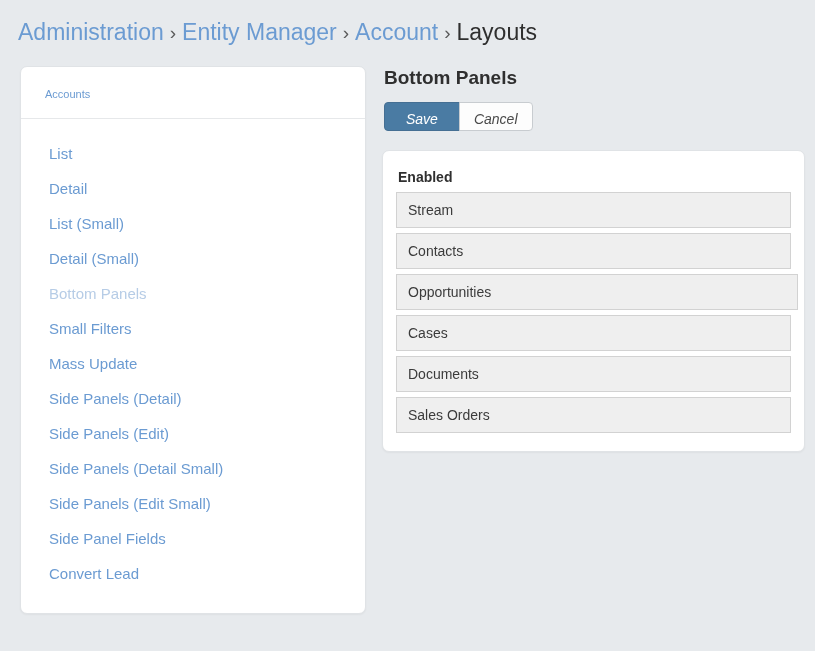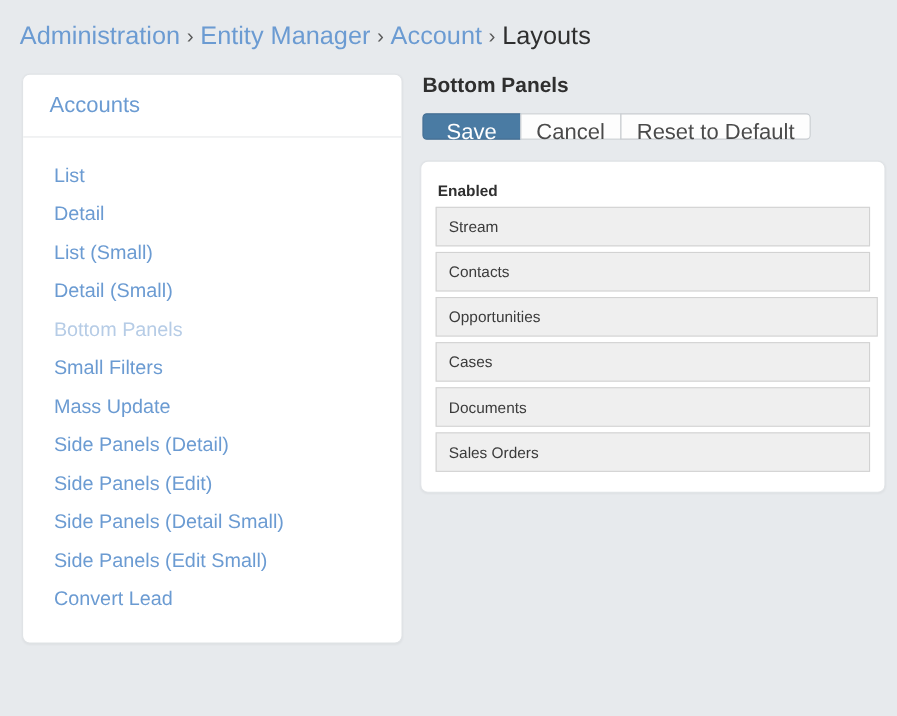--- a/index.html
+++ b/index.html
@@ -55,30 +55,30 @@
     border-radius: 7px;
     box-shadow: 0 1px 2px rgba(0,0,0,0.045);
     overflow: hidden;
   }
   .sidebar-header {
     padding: 17px 0 16px 24px;
     border-bottom: 1px solid #e6e8ea;
   }
   .sidebar-header-link {
     color: #6b9bd2;
-    font-size: 20px;
+    font-size: 11px;
     text-decoration: none;
     cursor: pointer;
   }
   .sidebar-list {
     padding: 17px 0 22px 0;
   }
   .sidebar-item {
     padding: 8px 0 8px 28px;
-    font-size: 18px;
+    font-size: 15px;
     line-height: 19px;
   }
   .sidebar-item a {
     color: #6b9bd2;
     text-decoration: none;
     cursor: pointer;
   }
   .sidebar-item.is-active a {
     color: #b6cce6;
     cursor: default;
@@ -97,30 +97,31 @@
     margin: 0 0 13px 2px;
   }
 
   
   .btn-group {
     display: inline-flex;
     margin: 0 0 19px 2px;
   }
   .btn {
     font-family: "Liberation Sans", sans-serif;
-    font-size: 20px;
+    font-size: 14px;
     line-height: 18px;
     padding: 7px 14px;
     border: 1px solid #c8ccd0;
     background: #fdfdfd;
     color: #4a4a4a;
     cursor: pointer;
     margin-left: -1px;
     box-sizing: border-box;
-    height: 24px;
+    height: 29px;
+    font-style: italic;
   }
   .btn:first-child { margin-left: 0; border-radius: 4px 0 0 4px; }
   .btn:last-child  { border-radius: 0 4px 4px 0; }
   .btn-primary {
     background: #4a7ba3;
     border-color: #456f93;
     color: #ffffff;
     padding: 7px 21px;
   }
 
@@ -174,31 +175,31 @@
         <div class="sidebar-item"><a href="#">Detail</a></div>
         <div class="sidebar-item"><a href="#">List (Small)</a></div>
         <div class="sidebar-item"><a href="#">Detail (Small)</a></div>
         <div class="sidebar-item is-active"><a href="#">Bottom Panels</a></div>
         <div class="sidebar-item"><a href="#">Small Filters</a></div>
         <div class="sidebar-item"><a href="#">Mass Update</a></div>
         <div class="sidebar-item"><a href="#">Side Panels (Detail)</a></div>
         <div class="sidebar-item"><a href="#">Side Panels (Edit)</a></div>
         <div class="sidebar-item"><a href="#">Side Panels (Detail Small)</a></div>
         <div class="sidebar-item"><a href="#">Side Panels (Edit Small)</a></div>
+        <div class="sidebar-item"><a href="#">Side Panel Fields</a></div>
         <div class="sidebar-item"><a href="#">Convert Lead</a></div>
       </div>
   </div>
 
   <div class="content">
     <h1 class="content-title">Bottom Panels</h1>
 
     <div class="btn-group">
         <button class="btn btn-primary">Save</button>
         <button class="btn">Cancel</button>
-        <button class="btn">Reset to Default</button>
       </div>
 
     <div class="panel">
       <div class="panel-label">Enabled</div>
       <ul class="drop-list">
           <li class="drop-item">Stream</li>
           <li class="drop-item">Contacts</li>
           <li class="drop-item wide">Opportunities</li>
           <li class="drop-item">Cases</li>
           <li class="drop-item">Documents</li>

